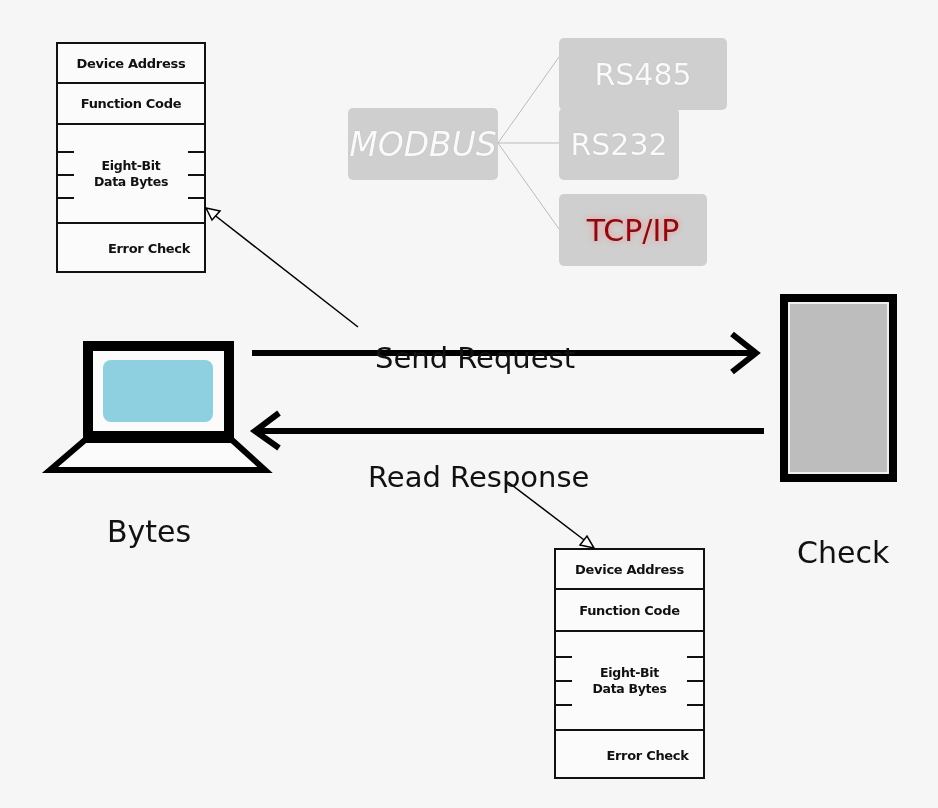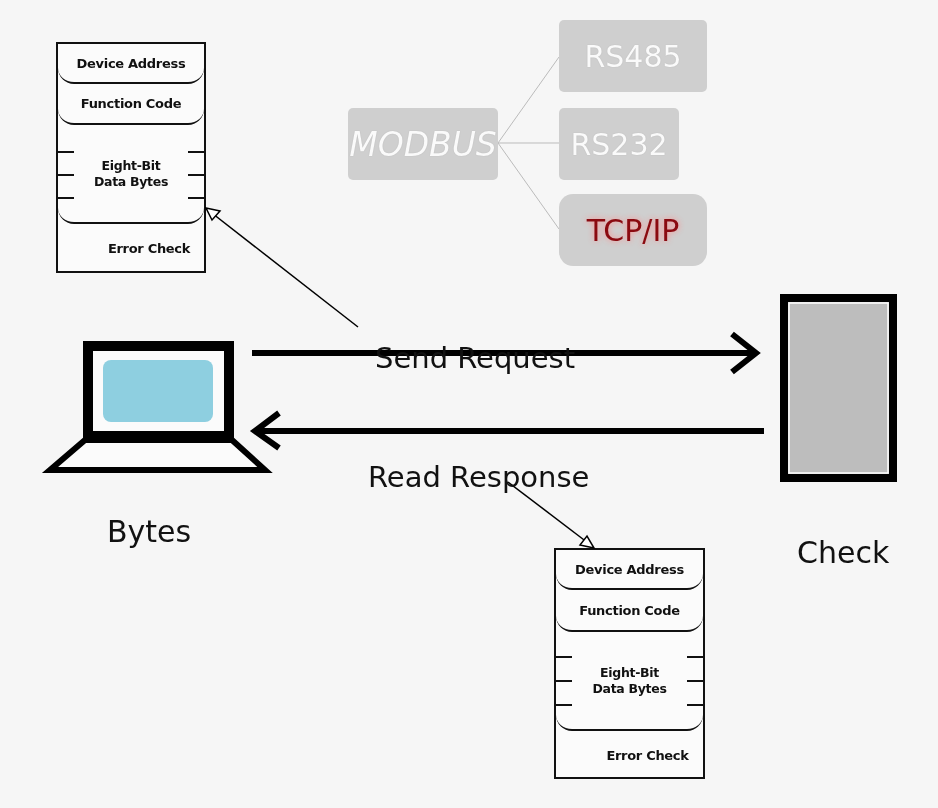--- a/index.html
+++ b/index.html
@@ -1,18 +1,18 @@
 <!DOCTYPE html>
 <html><head>
   <meta charset="utf-8">
   <style>
     html, body { margin:0; padding:0; }
     body { width:938px; height:808px; background:#f6f6f6; position:relative; overflow:hidden; font-family:"Liberation Sans", sans-serif; }
     .frame { position:absolute; background:#fbfbfb; border:2px solid #111; box-sizing:border-box; }
-    .frame .row { position:absolute; left:0; right:0; border-bottom:2px solid #111; display:flex; align-items:center; justify-content:center; font-family:"DejaVu Sans", sans-serif; font-size:13px; color:#111; font-weight:bold; letter-spacing:-0.3px;border-radius:16px; }
+    .frame .row { position:absolute; left:0; right:0; border-bottom:2px solid #111; display:flex; align-items:center; justify-content:center; font-family:"DejaVu Sans", sans-serif; font-size:13px; color:#111; font-weight:bold; letter-spacing:-0.3px; }
     .frame .row.last { border-bottom:none;padding-left:36px; }
     .frame .data { flex-direction:column; line-height:16px; font-size:12.5px; }
     .tick { position:absolute; height:1.5px; width:16px; background:#111; }
     .gbox { position:absolute; background:#cfcfcf; border-radius:5px; display:flex; align-items:center; justify-content:center; color:#fafafa; font-family:"DejaVu Sans", sans-serif; font-size:30px; text-shadow:0 0 1px #aaa; }
     .gbox.tcp { color:#8a0a10; text-shadow:0 0 6px #ff8a8a; font-size:30px; }
     .label { position:absolute; font-family:"DejaVu Sans", sans-serif; color:#111; white-space:nowrap;margin-top:28px; }
     svg.overlay { position:absolute; left:0; top:0; }
   </style>
 </head>
 <body>
@@ -62,27 +62,27 @@
 </div>
 
 <svg class="overlay" width="938" height="808">
   <line x1="498" y1="143" x2="559" y2="57" stroke="#bbb" stroke-width="1"></line>
   <line x1="498" y1="143" x2="559" y2="143" stroke="#bbb" stroke-width="1"></line>
   <line x1="498" y1="143" x2="559" y2="229" stroke="#bbb" stroke-width="1"></line>
 </svg>
 <div class="gbox" style="left:348px;top:108px;width:150px;height:72px;font-size:33px;font-style:italic;">
     <span>MODBUS</span>
   </div>
-<div class="gbox" style="left:559px;top:20px;width:148px;height:72px;">
+<div class="gbox" style="left:559px;top:38px;width:168px;height:72px;">
     <span>RS485</span>
   </div>
 <div class="gbox" style="left:559px;top:108px;width:120px;height:72px;">
     <span>RS232</span>
   </div>
-<div class="gbox tcp" style="left:559px;top:194px;width:148px;height:72px;border-radius:14px;">
+<div class="gbox tcp" style="left:559px;top:194px;width:148px;height:72px;">
     <span>TCP/IP</span>
   </div>
 
 <svg class="overlay" width="938" height="808">
   <g>
     <rect x="88" y="346" width="141" height="90" fill="#fbfbfb" stroke="#000" stroke-width="10"></rect>
     <rect x="103" y="360" width="110" height="62" rx="8" fill="#8ecfe0"></rect>
     <polygon points="85,440 232,440 265,470 50,470" fill="#fbfbfb" stroke="#000" stroke-width="6" stroke-linejoin="miter"></polygon>
   </g>
   <g>

